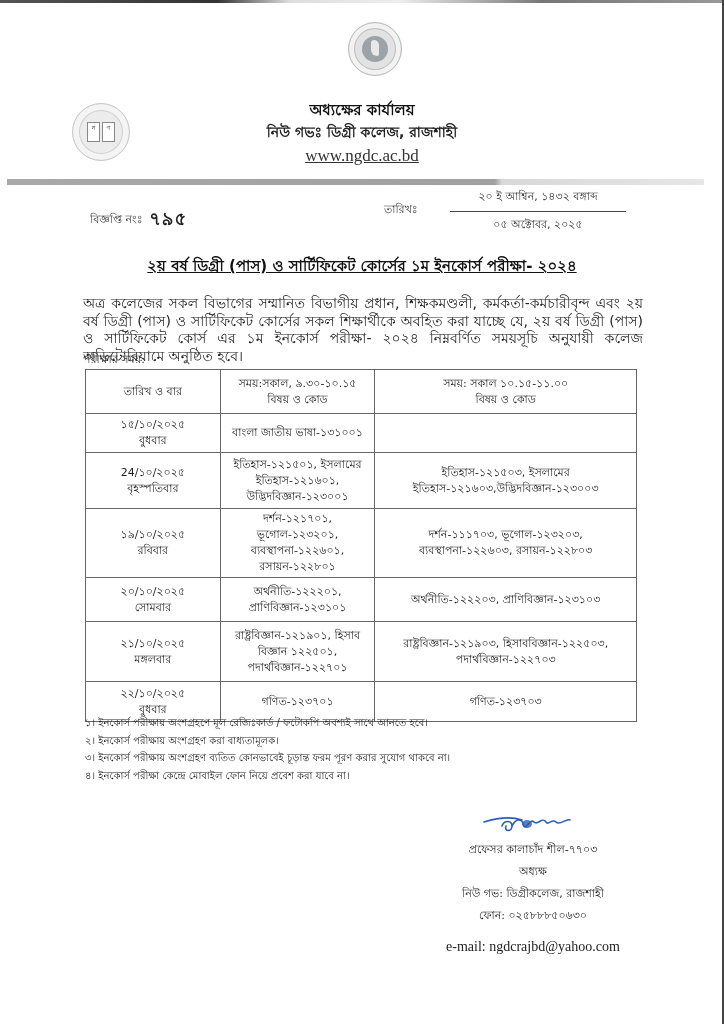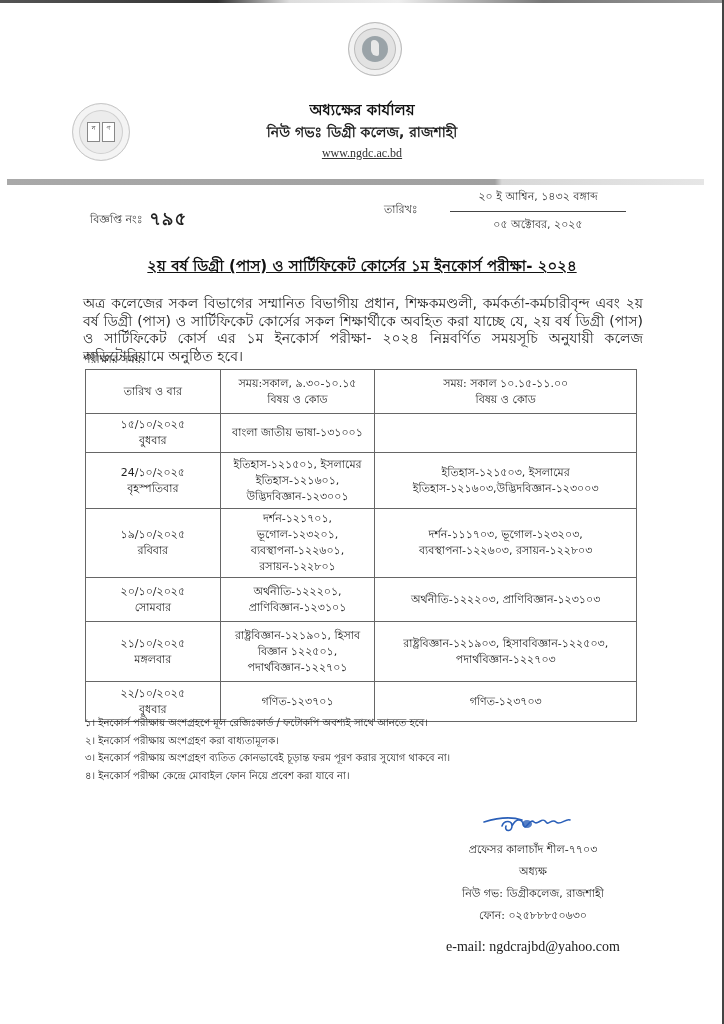--- a/index.html
+++ b/index.html
@@ -25,21 +25,21 @@
     position: absolute; left: 72px; top: 103px; width: 56px; height: 56px; border-radius: 50%;
     background: #ececec; border: 1px solid #c8c8c8; box-shadow: inset 0 0 0 6px #f4f4f4, inset 0 0 0 7px #cfcfcf;
     display: flex; align-items: center; justify-content: center;
   }
   .seal-college .book { width: 28px; height: 20px; display: flex; gap: 2px; }
   .seal-college .book span { flex: 1; background: #fff; border: 1px solid #888; font-size: 6px; line-height: 9px; text-align: center; color: #444; }
 
   .hdr { position: absolute; left: 0; width: 724px; text-align: center; }
   .office-title { top: 98px; font-size: 15px; font-weight: bold; color: #111; }
   .college-name { top: 121px; font-size: 14px; font-weight: bold; color: #222; }
-  .website { top: 146px; font-size: 12px; font-family: "Liberation Serif", serif; color: #333; }
+  .website { top: 146px; font-size: 17px; font-family: "Liberation Serif", serif; color: #333; }
   .website span { text-decoration: underline; }
 
   .header-rule {
     position: absolute; left: 7px; top: 179px; width: 697px; height: 6px;
     background: linear-gradient(90deg, #a9a9a9 0%, #a0a0a0 70%, #d8d8d8 71%, #e6e6e6 100%);
   }
 
   .notice-no { position: absolute; left: 90px; top: 205px; font-size: 11px; color: #333; }
   .notice-no .hand { font-size: 18px; font-weight: bold; letter-spacing: 1px; margin-left: 3px; color: #222; vertical-align: -2px; font-family: Liberation Serif, serif; }
   .date-label { position: absolute; left: 384px; top: 201px; font-size: 11px; color: #333; }

